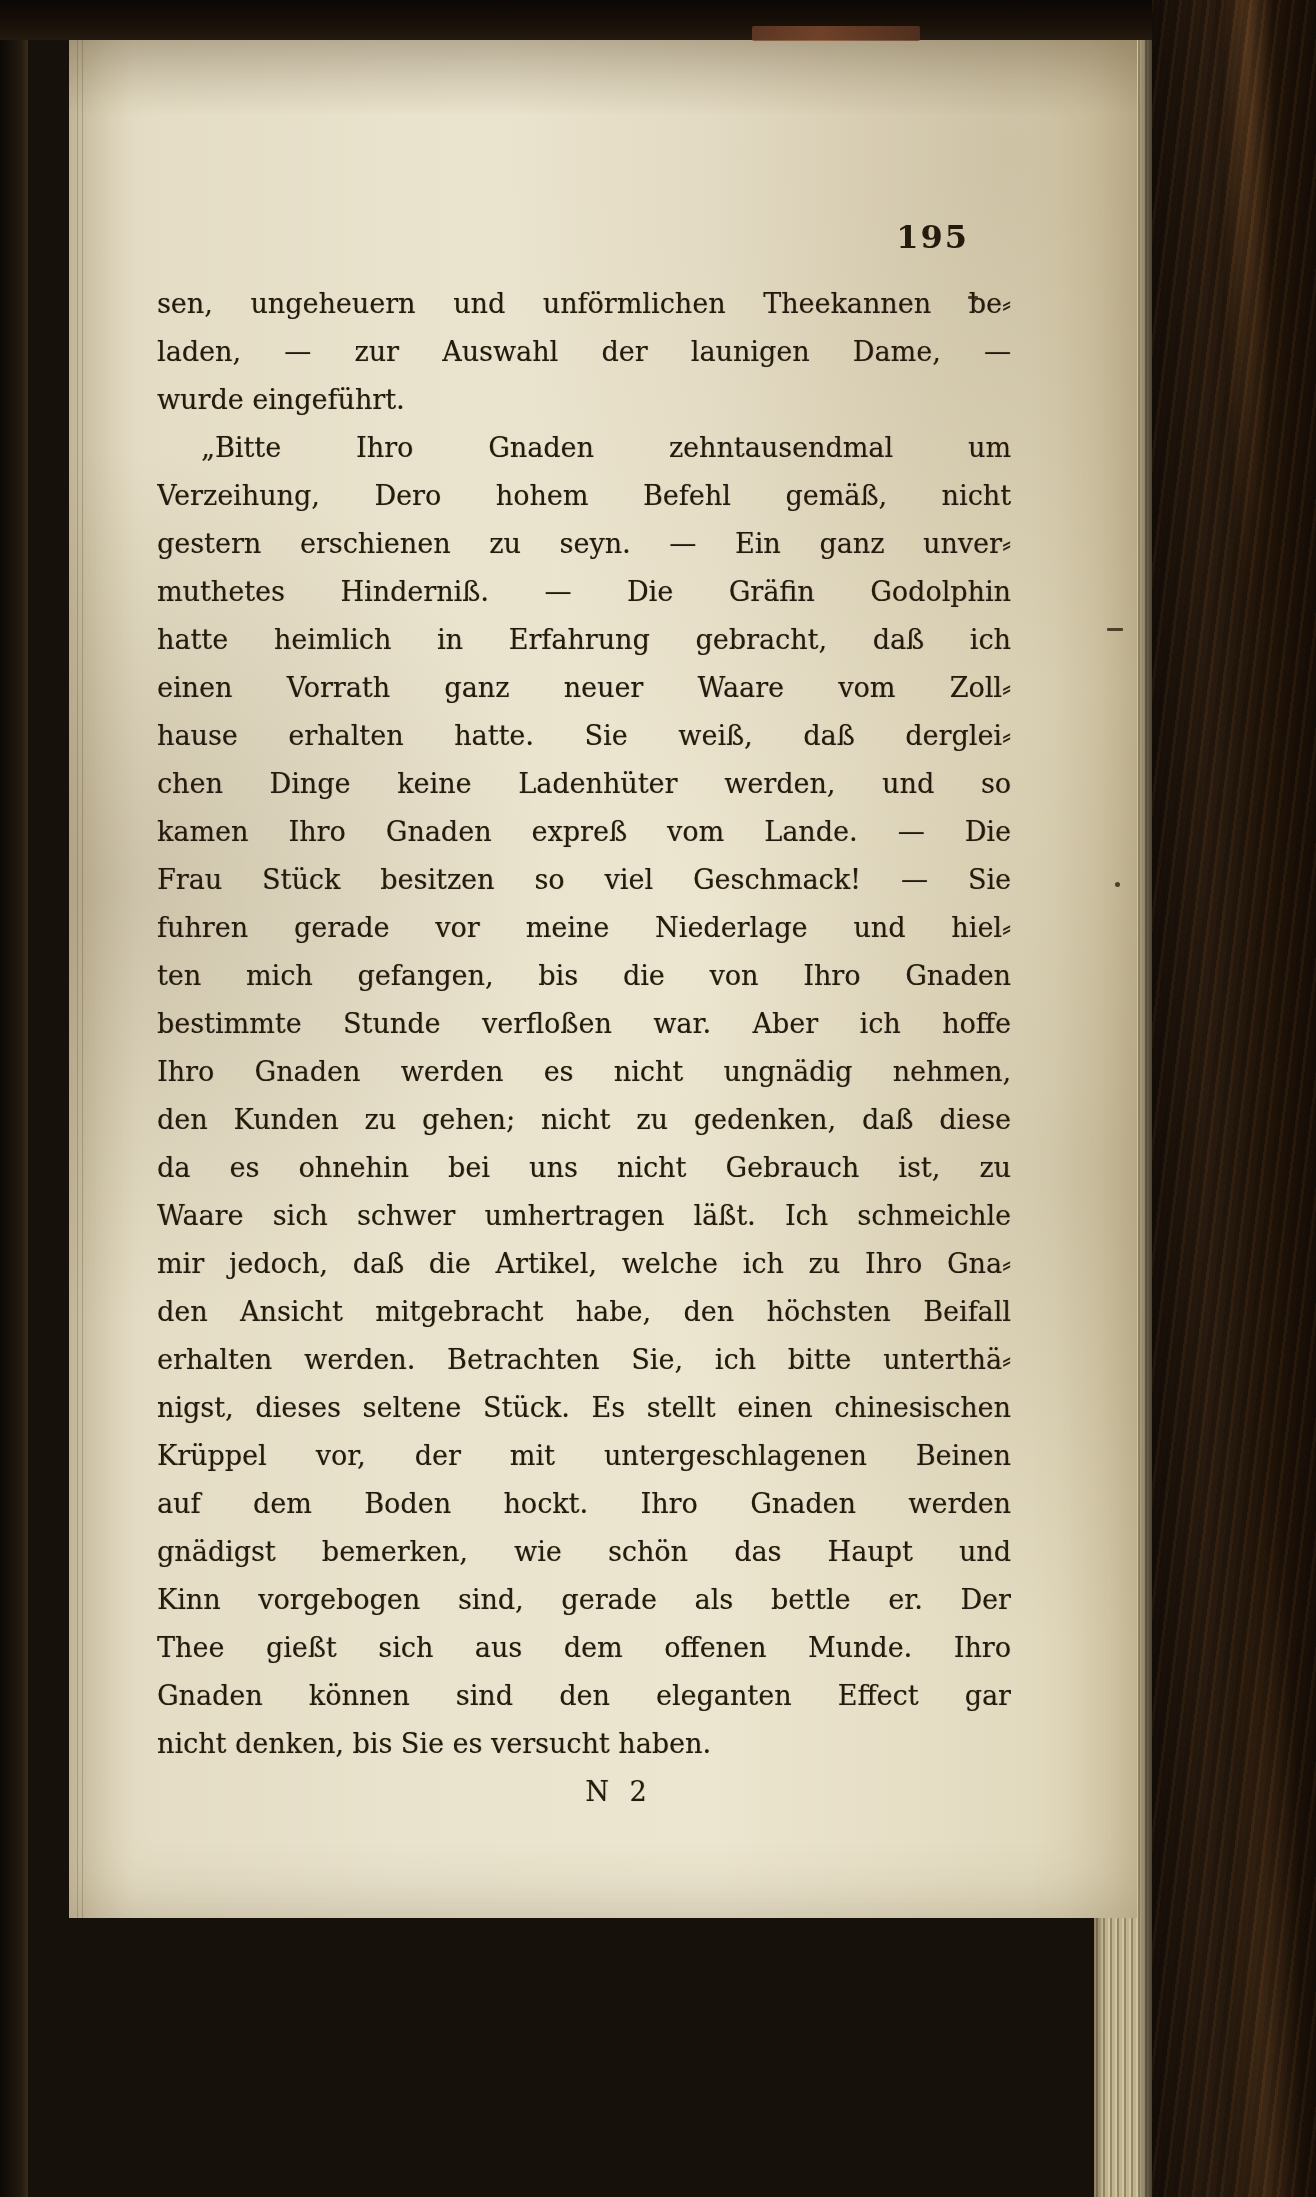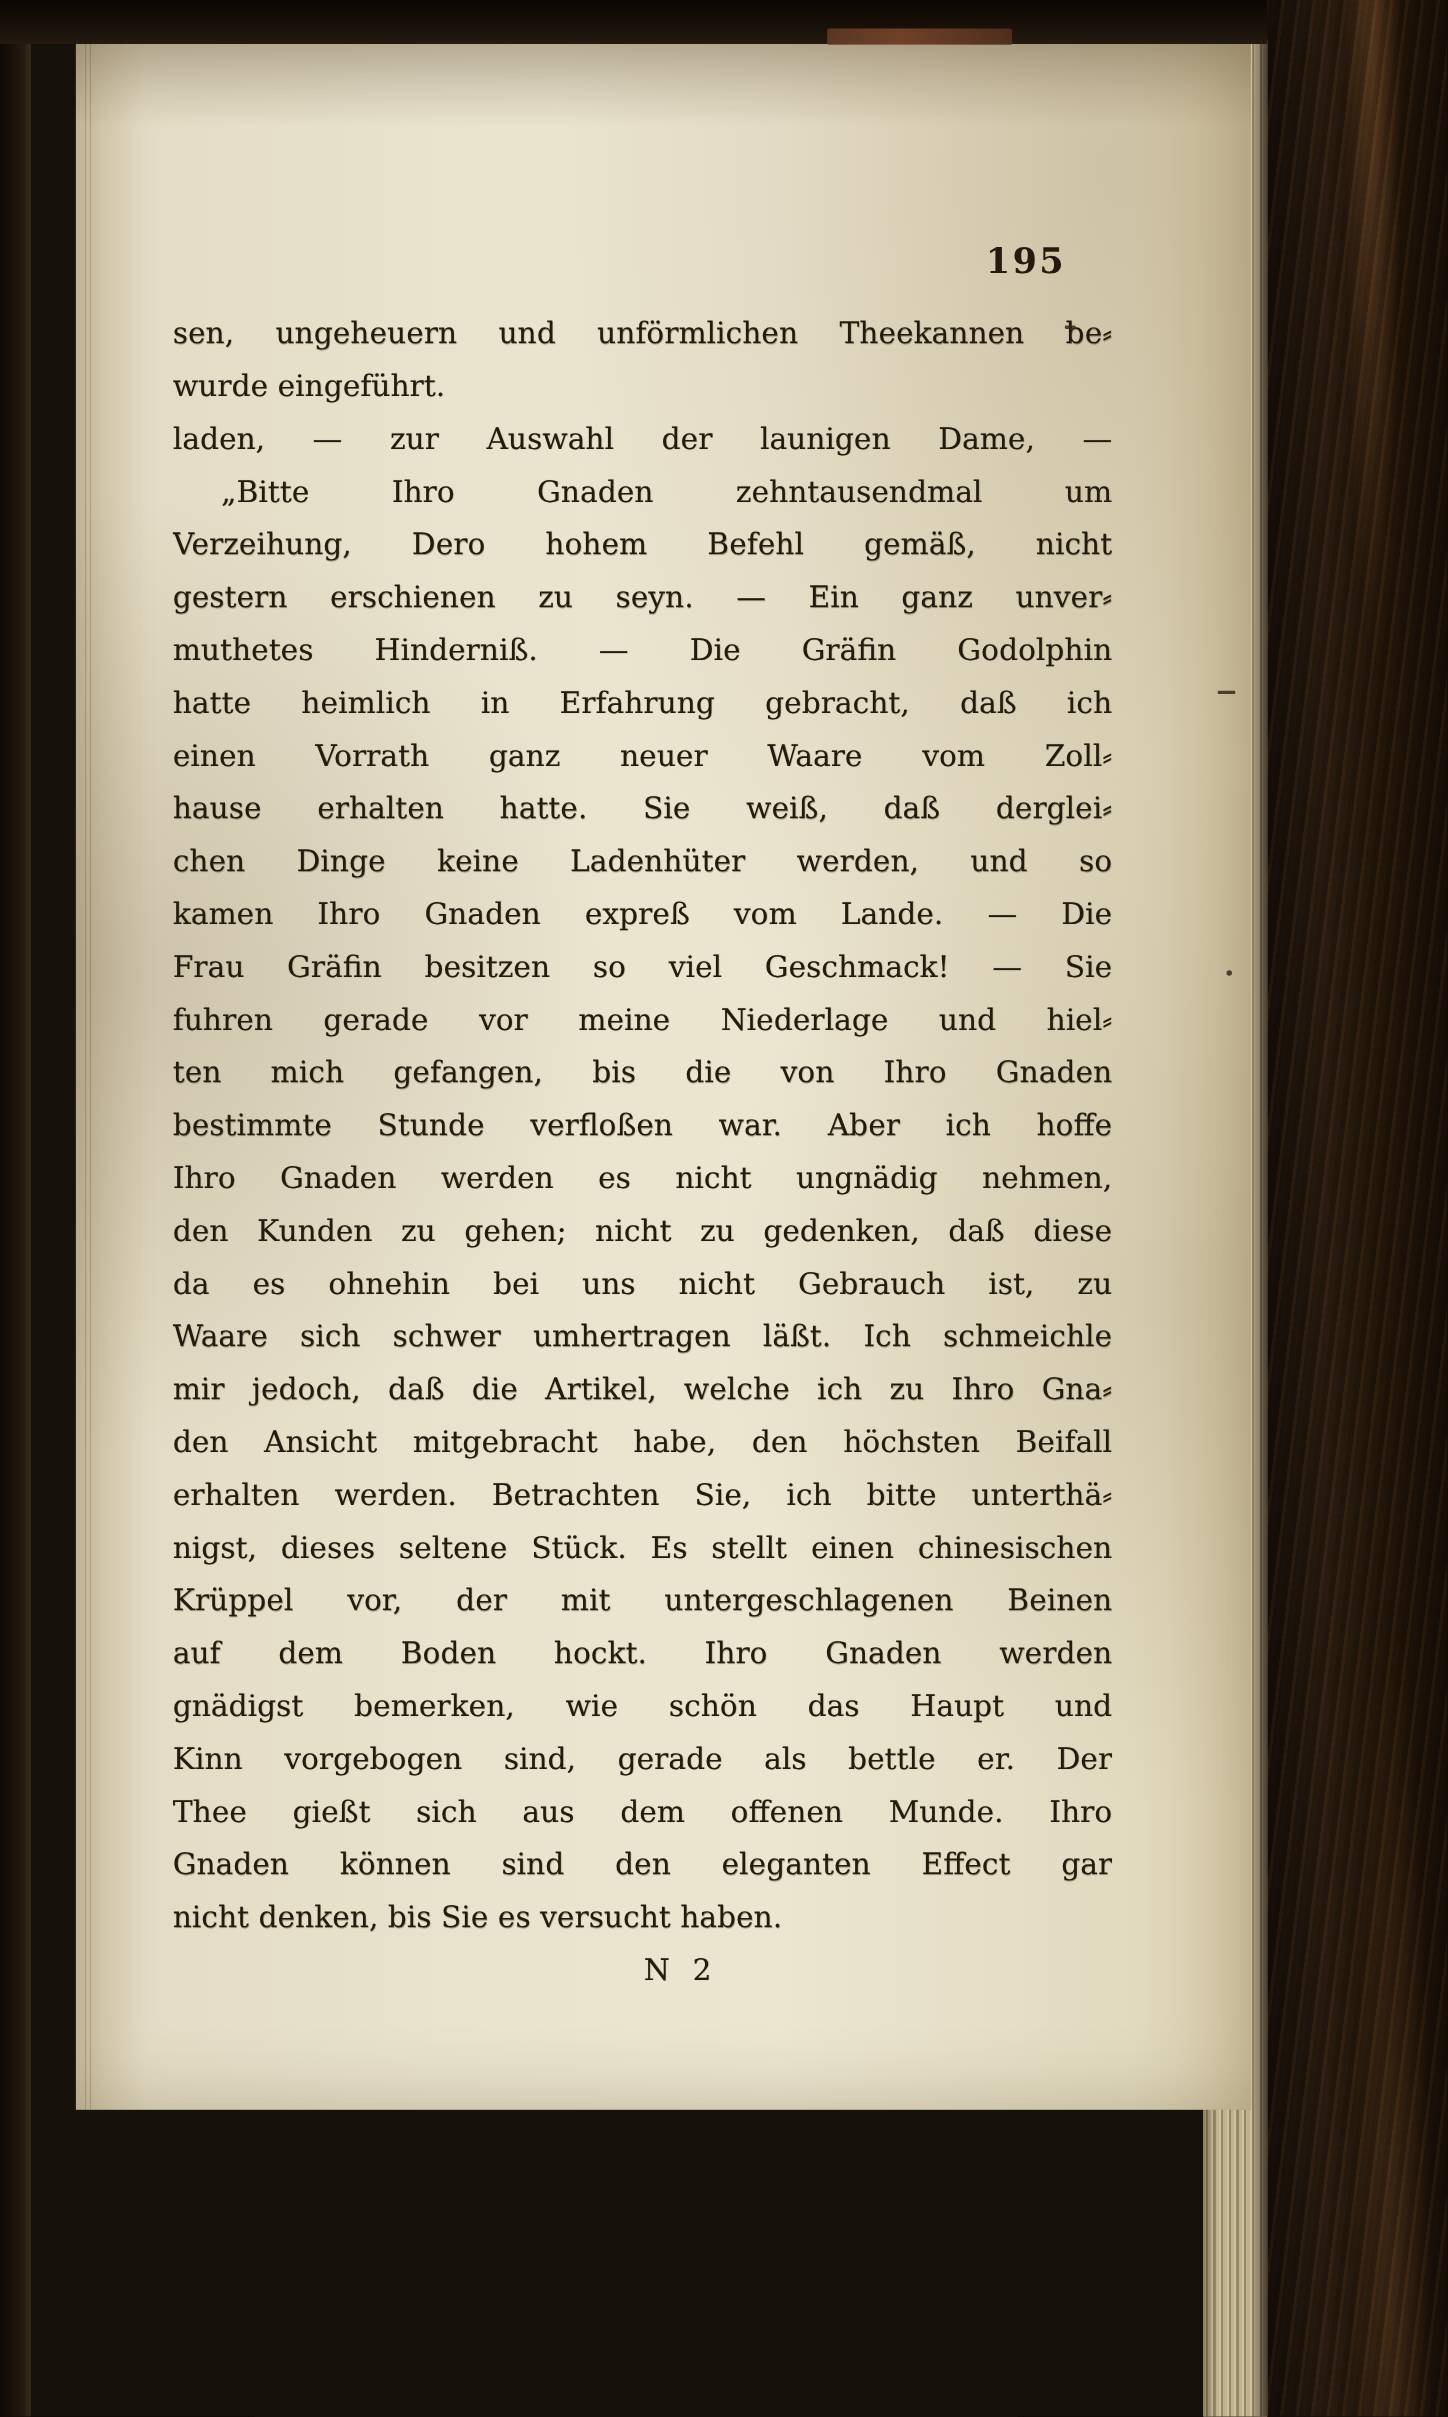--- a/index.html
+++ b/index.html
@@ -162,32 +162,32 @@
 
   <div class="left-edge"></div>
 
   <div class="page">
     <div class="crease"></div>
 
     <div class="pagenum">195</div>
 
     <div class="textblock" id="textblock">
         <div class="line">sen, ungeheuern und unförmlichen Theekannen be⸗</div>
+        <div class="line">laden, — zur Auswahl der launigen Dame, —</div>
         <div class="line end">wurde eingeführt.</div>
-        <div class="line">laden, — zur Auswahl der launigen Dame, —</div>
         <div class="line indent">„Bitte Ihro Gnaden zehntausendmal um</div>
         <div class="line">Verzeihung, Dero hohem Befehl gemäß, nicht</div>
         <div class="line">gestern erschienen zu seyn. — Ein ganz unver⸗</div>
         <div class="line">muthetes Hinderniß. — Die Gräfin Godolphin</div>
         <div class="line">hatte heimlich in Erfahrung gebracht, daß ich</div>
         <div class="line">einen Vorrath ganz neuer Waare vom Zoll⸗</div>
         <div class="line">hause erhalten hatte. Sie weiß, daß derglei⸗</div>
         <div class="line">chen Dinge keine Ladenhüter werden, und so</div>
         <div class="line">kamen Ihro Gnaden expreß vom Lande. — Die</div>
-        <div class="line">Frau Gräfin besitzen so viel Geschmack! — Sie</div>
+        <div class="line">Frau Stück besitzen so viel Geschmack! — Sie</div>
         <div class="line">fuhren gerade vor meine Niederlage und hiel⸗</div>
         <div class="line">ten mich gefangen, bis die von Ihro Gnaden</div>
         <div class="line">bestimmte Stunde verfloßen war. Aber ich hoffe</div>
         <div class="line">Ihro Gnaden werden es nicht ungnädig nehmen,</div>
         <div class="line">den Kunden zu gehen; nicht zu gedenken, daß diese</div>
         <div class="line">da es ohnehin bei uns nicht Gebrauch ist, zu</div>
         <div class="line">Waare sich schwer umhertragen läßt. Ich schmeichle</div>
         <div class="line">mir jedoch, daß die Artikel, welche ich zu Ihro Gna⸗</div>
         <div class="line">den Ansicht mitgebracht habe, den höchsten Beifall</div>
         <div class="line">erhalten werden. Betrachten Sie, ich bitte unterthä⸗</div>

